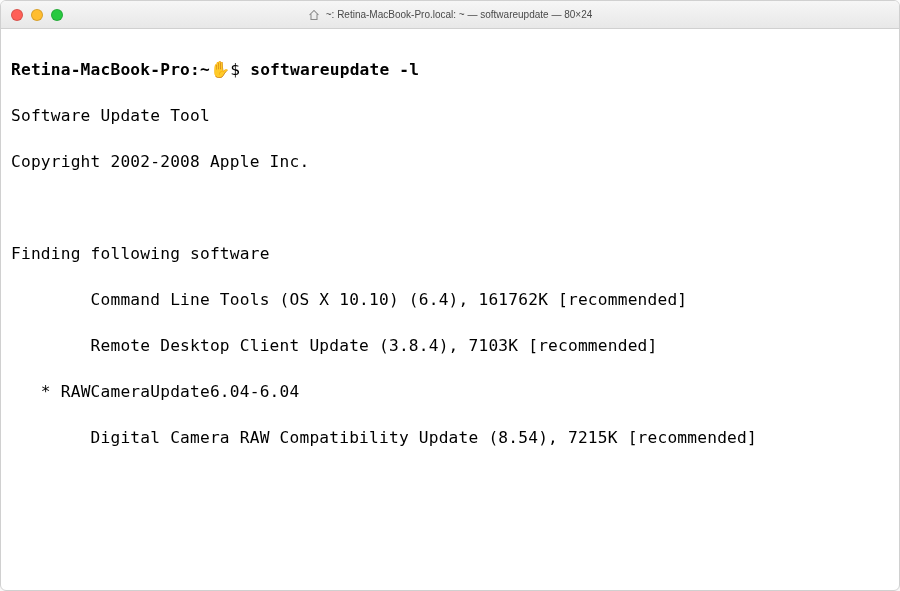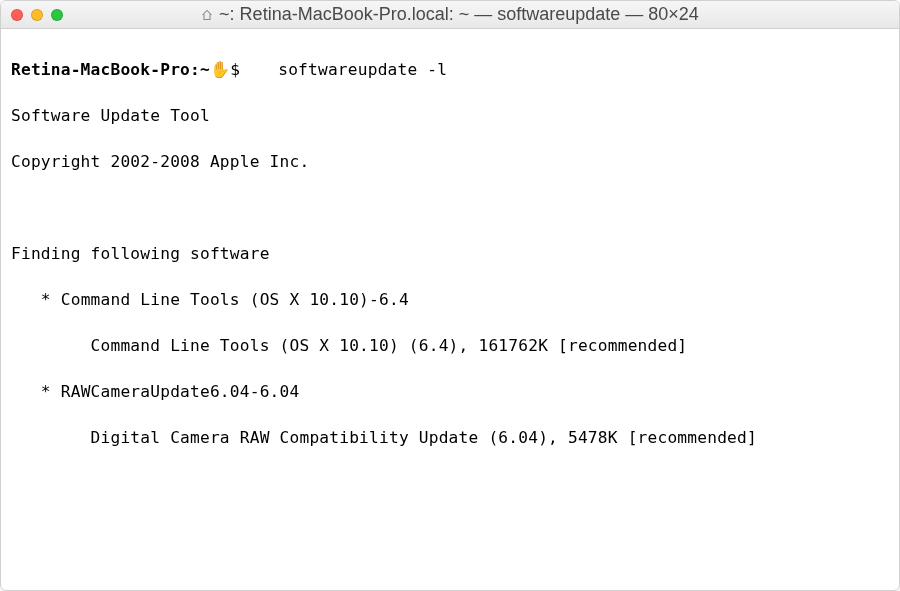--- a/index.html
+++ b/index.html
@@ -34,41 +34,41 @@
   .tl.close   { background: #ff5f57; }
   .tl.min     { background: #ffbd2e; }
   .tl.zoom    { background: #28c940; }
   .title-wrap {
     position: absolute;
     left: 0; right: 0;
     display: flex;
     justify-content: center;
     align-items: center;
     pointer-events: none;
-    font-size: 18px;
+    font-size: 10px;
     color: #4a4a4a;
     gap: 6px;
   }
   .home-icon {
     width: 12px; height: 12px;
     fill: none; stroke: #8a8a8a; stroke-width: 1.4;
   }
   .terminal {
     font-family: "Menlo", "Monaco", "Consolas", monospace;
     font-size: 16.2px;
     line-height: 23px;
     letter-spacing: 0.2px;
     color: #000;
     padding: 6px 10px 0 10px;
     white-space: pre;
   }
   .prompt-host { font-weight: 700; }
   .prompt-hand { color: #000; }
   .prompt-dollar { font-weight: 400; }
-  .cmd { font-weight: 400; margin-left: 28px; }
+  .cmd { font-weight: 700; }
 </style>
 </head>
 <body>
 
 <div class="titlebar">
   <div class="traffic-lights">
     <div class="tl close"></div>
     <div class="tl min"></div>
     <div class="tl zoom"></div>
   </div>
@@ -79,24 +79,24 @@
     <span>~: Retina-MacBook-Pro.local: ~ — softwareupdate — 80×24</span>
   </div>
 </div>
 
 <div class="terminal">
 <div><span class="prompt-host">Retina-MacBook-Pro:~</span><span class="prompt-hand">✋</span><span class="prompt-dollar">$</span> <span class="cmd">softwareupdate -l</span></div>
 <div>Software Update Tool</div>
 <div>Copyright 2002-2008 Apple Inc.</div>
 <div> </div>
 <div>Finding following software</div>
-<div>   * <span>Command Line Tools (OS X 10.10)-6.4</span></div>
 <div>        <span>Command Line Tools (OS X 10.10) (6.4), 161762K [recommended]</span></div>
+<div>        <span>Remote Desktop Client Update (3.8.4), 7103K [recommended]</span></div>
 <div>   * <span>RAWCameraUpdate6.04-6.04</span></div>
-<div>        <span>Digital Camera RAW Compatibility Update (6.04), 5478K [recommended]</span></div>
+<div>        <span>Digital Camera RAW Compatibility Update (8.54), 7215K [recommended]</span></div>
 
 
 
 
 
 
 
 
 
 

